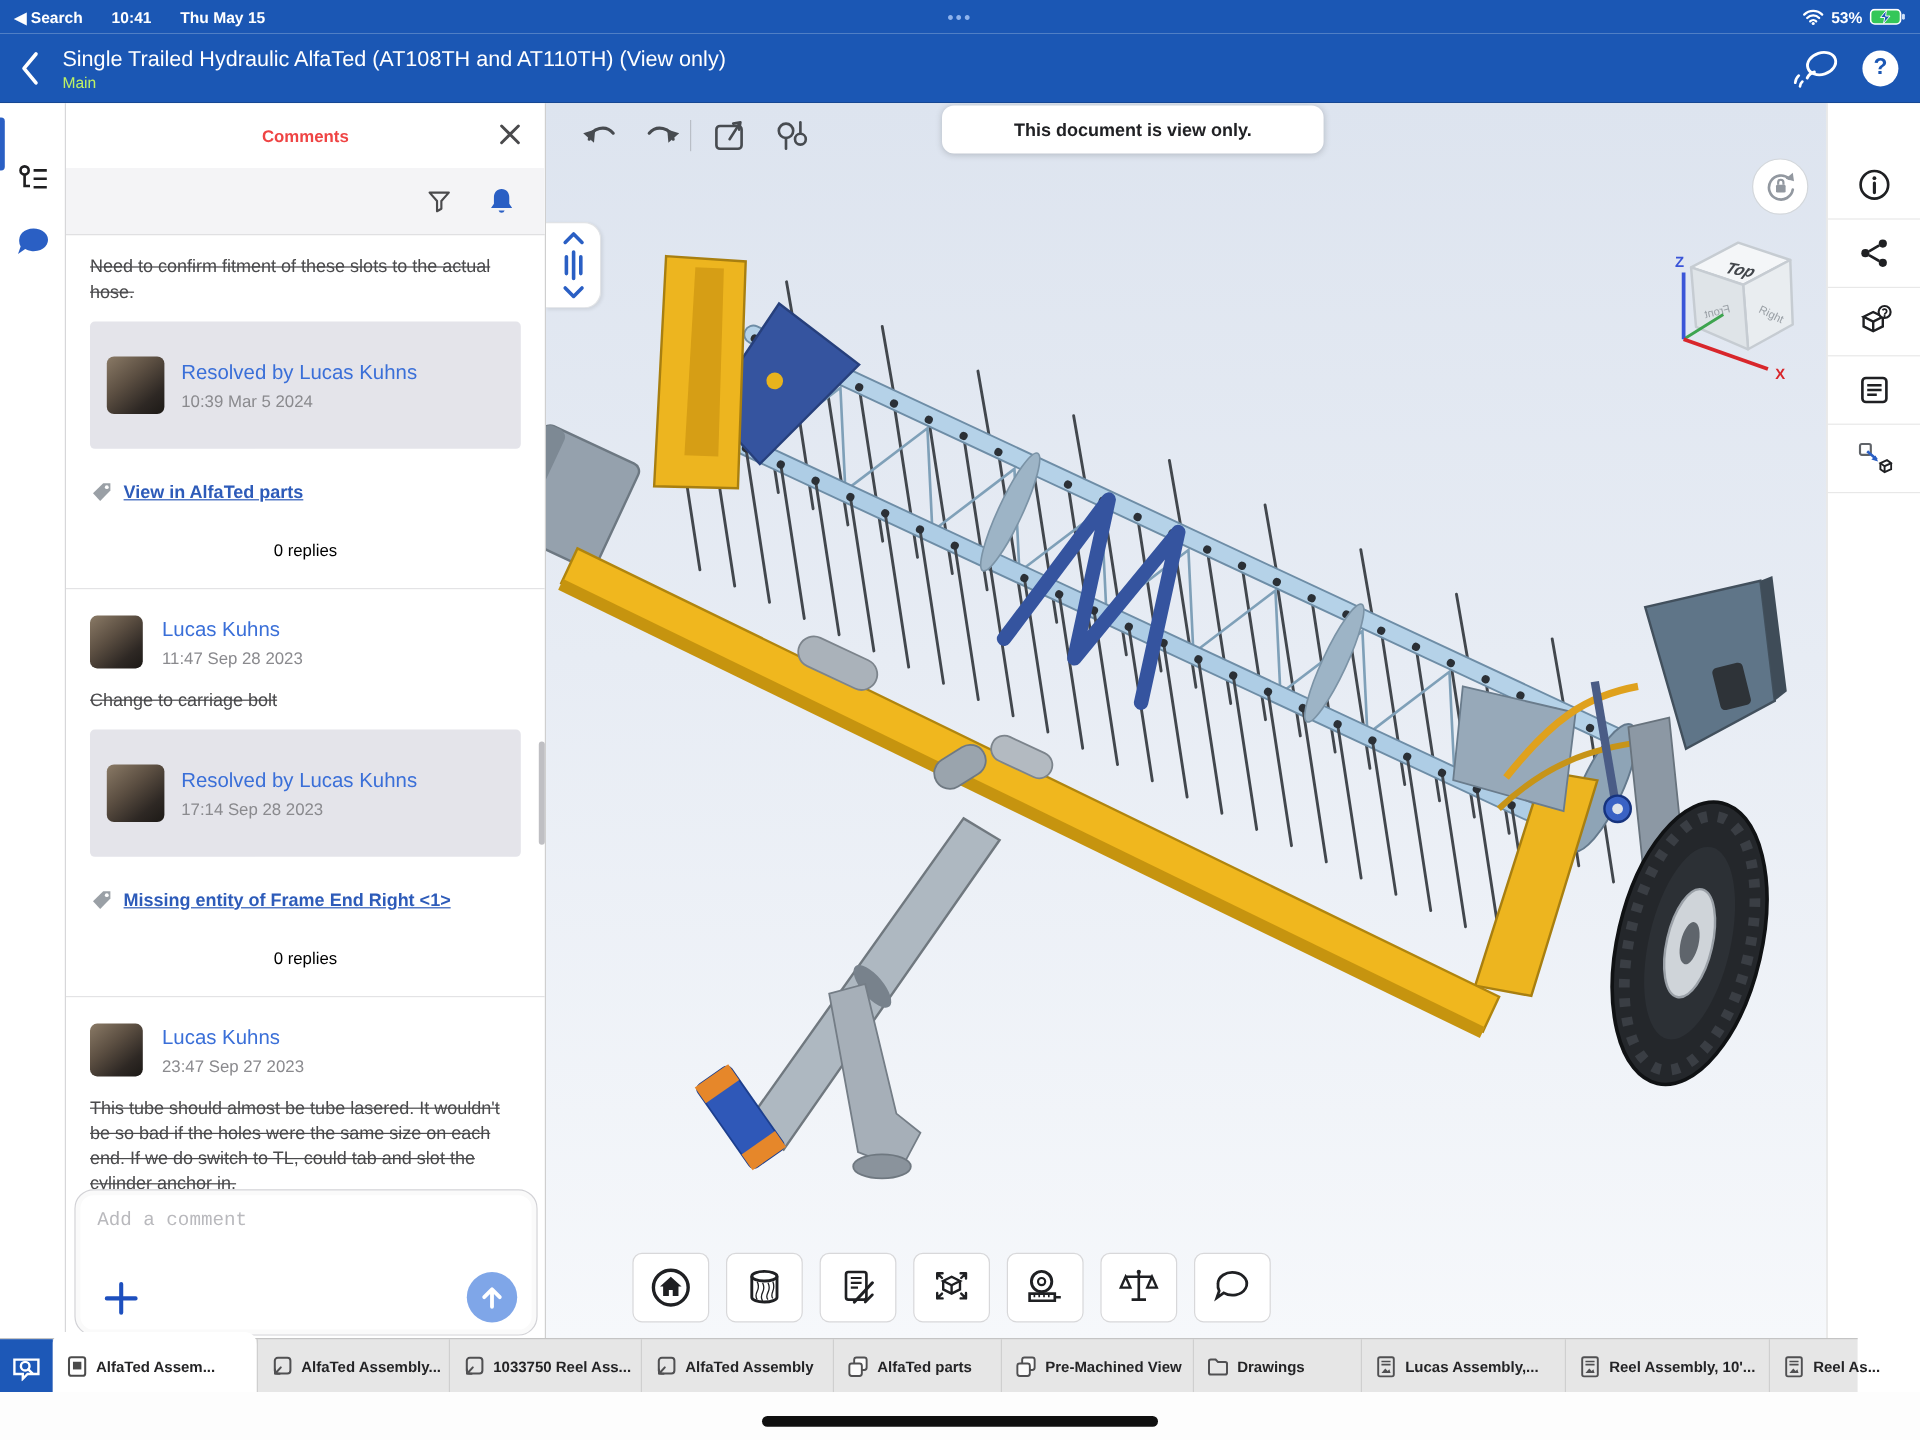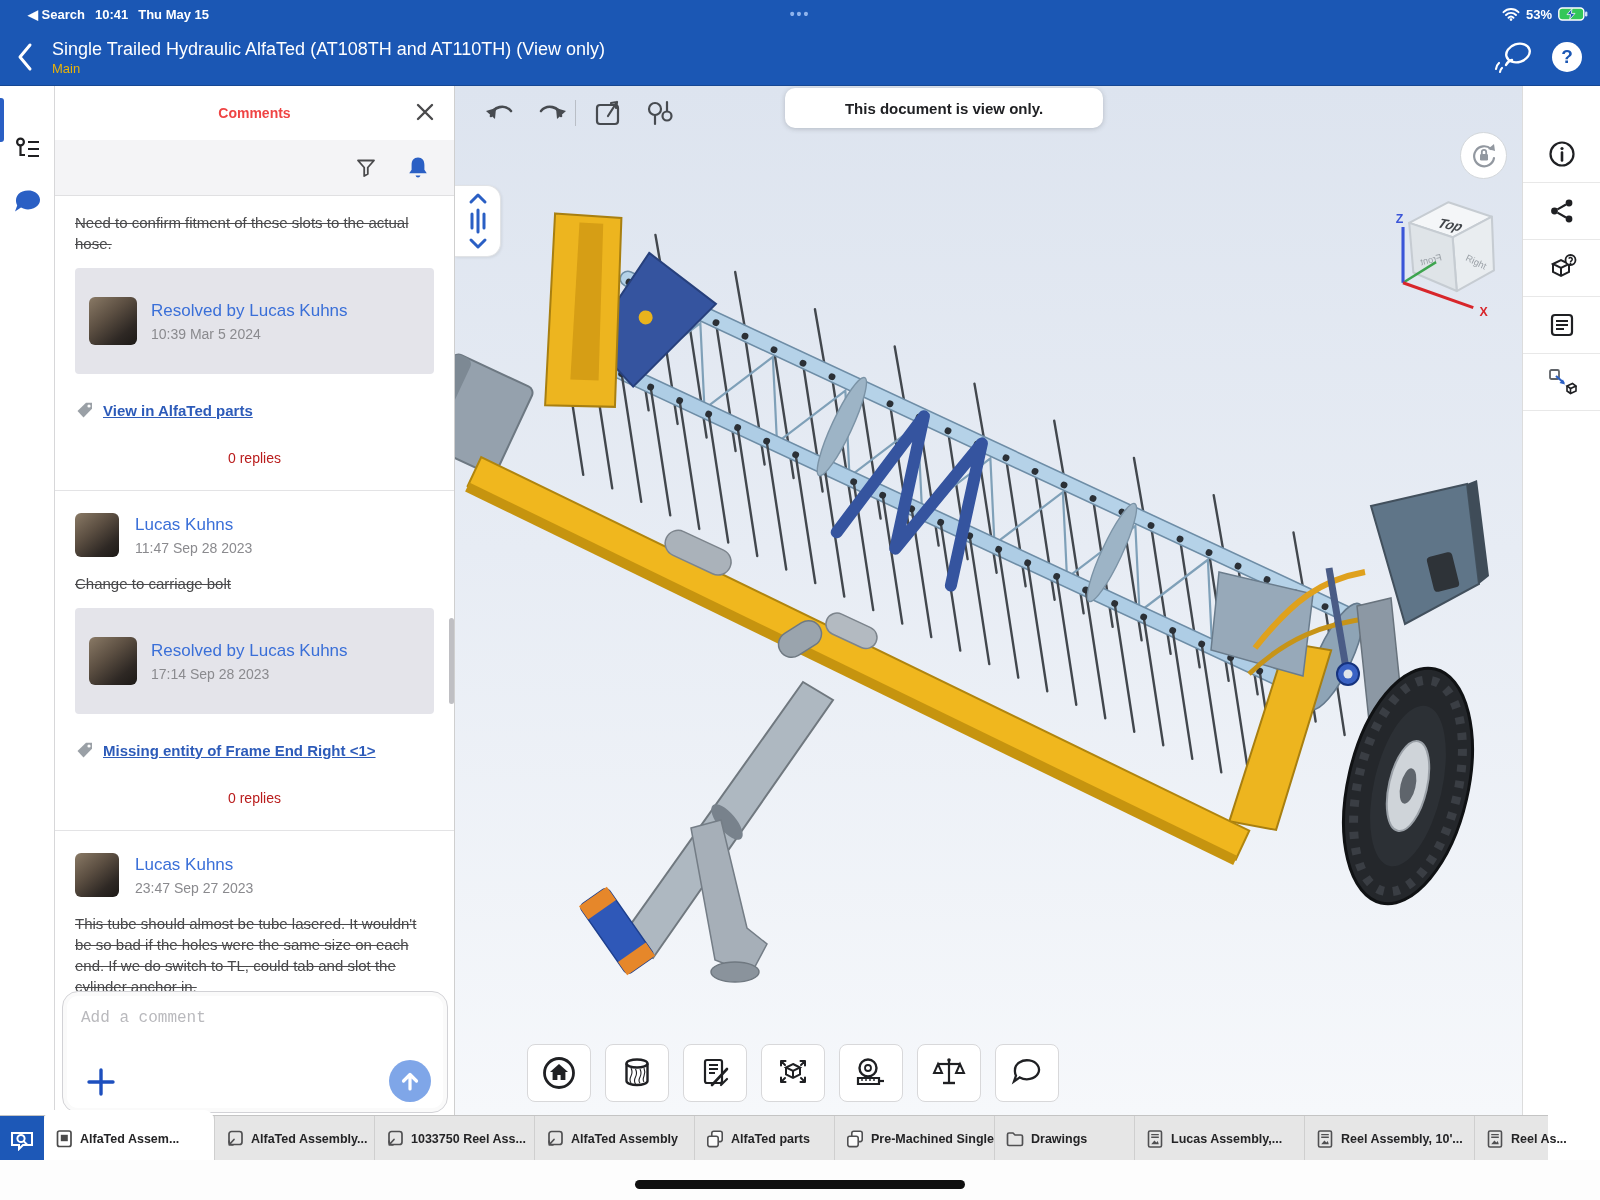--- a/index.html
+++ b/index.html
@@ -3,26 +3,26 @@
 <meta charset="utf-8">
 <style>
 *{margin:0;padding:0;box-sizing:border-box}
 html,body{width:1600px;height:1200px}
 body{position:relative;overflow:hidden;background:#fff;font-family:"Liberation Sans",sans-serif;-webkit-font-smoothing:antialiased}
 .abs{position:absolute}
 svg{display:block}
 
 
 .status-bar{left:0;top:0;width:1600px;height:28px;background:#1b57b4;color:#fff;display:flex;align-items:center;font-size:13px;font-weight:700}
-.sb-left{display:flex;gap:10px;margin-left:28px;align-items:center}
+.sb-left{display:flex;gap:24px;margin-left:12px;align-items:center}
 .sb-dots{position:absolute;left:0;right:0;text-align:center;color:#8fb3ec;font-size:14px;letter-spacing:2px;font-weight:700}
 .sb-right{margin-left:auto;margin-right:12px;display:flex;align-items:center;gap:6px}
 .app-header{left:0;top:28px;width:1600px;height:58px;background:#1b57b4;color:#fff;display:flex;align-items:center;box-shadow:inset 0 -1px 0 rgba(0,0,0,.18)}
 .hdr-title{font-size:18px;font-weight:400;line-height:1.25}
-.hdr-sub{font-size:13px;color:#eab308;font-weight:400}
+.hdr-sub{font-size:13px;color:#bef264;font-weight:400}
 .hdr-right{margin-left:auto;margin-right:18px;display:flex;align-items:center;gap:18px}
 .help-btn{width:30px;height:30px;border-radius:50%;background:#fff;color:#1b57b4;font-weight:700;font-size:19px;display:flex;align-items:center;justify-content:center}
 
 
 .left-rail{left:0;top:86px;width:55px;height:1029px;background:#fff;border-right:1px solid #d7d7d9}
 .rail-active-bar{left:0;top:98px;width:4px;height:44px;background:#2a5fc4;border-radius:0 3px 3px 0}
 
 
 .comments-panel{left:55px;top:86px;width:400px;height:1029px;background:#fff;border-right:1px solid #cfcfcf}
 .cp-header{position:relative;height:54px;display:flex;align-items:center;justify-content:center}
@@ -35,21 +35,21 @@
 .avatar.sm{width:48px;height:48px}
 .av-g{background:linear-gradient(150deg,#d9983f 0%,#b4652f 45%,#8c2322 75%,#6e1a1a 100%)}
 .av-l{background:linear-gradient(140deg,#8a7a66 0%,#5c4f42 40%,#2e2824 75%,#1c1916 100%)}
 .c-name{color:#3a6fd8;font-size:17px;font-weight:500;margin-top:2px}
 .c-time{color:#8a8a8e;font-size:14px;margin-top:5px}
 .c-body{margin-top:16px;font-size:15px;line-height:1.4;color:#4a4a4c;text-decoration:line-through}
 .c-resolved{margin-top:14px;background:#e4e4ea;border-radius:4px;padding:29px 14px;display:flex;gap:14px;align-items:center}
 .c-resname{color:#3a6fd8;font-size:17px;font-weight:500}
 .c-tag{margin-top:26px;display:flex;align-items:center;gap:8px}
 .c-tag a{color:#2d5bb9;font-size:15px;font-weight:600;text-decoration:underline}
-.c-replies{margin-top:30px;margin-bottom:24px;text-align:center;color:#b91c1c;font-size:14px;font-weight:500}
+.c-replies{margin-top:30px;margin-bottom:24px;text-align:center;color:#000000;font-size:14px;font-weight:500}
 .c-hr{border-bottom:1px solid #e3e3e5;margin:0 -20px}
 .cp-scrollbar{left:394px;top:532px;width:5px;height:86px;background:#bfbfc3;border-radius:3px}
 .composer{position:absolute;left:7px;top:905px;width:386px;height:122px;background:#fff;border:1px solid #d2d2d6;border-radius:16px;box-shadow:0 0 0 4px #fafafa inset;padding:16px 18px}
 .composer input{width:100%;border:none;outline:none;font-size:16px;font-family:Liberation Mono, monospace;color:#333;background:transparent}
 .composer input::placeholder{color:#b9b9bd}
 .composer-add{position:absolute;left:22px;bottom:14px}
 .composer-send{position:absolute;right:16px;bottom:10px;width:42px;height:42px;border-radius:50%;background:#7fa6e8;display:flex;align-items:center;justify-content:center}
 
 
 .viewport{left:455px;top:86px;width:1067px;height:1029px;background:linear-gradient(180deg,#dde4ef 0%,#e7ecf4 45%,#f6f8fb 100%);overflow:hidden}
@@ -606,21 +606,21 @@
   <div class="tab" style="width:140px">
     <svg class="ticon" width="20" height="20">
         <use href="#sym-parts"></use>
       </svg>
     <span>AlfaTed parts</span>
   </div>
   <div class="tab" style="width:160px">
     <svg class="ticon" width="20" height="20">
         <use href="#sym-parts"></use>
       </svg>
-    <span>Pre-Machined Single</span>
+    <span>Pre-Machined View</span>
   </div>
   <div class="tab" style="width:140px">
     <svg class="ticon" width="20" height="20">
         <use href="#sym-folder"></use>
       </svg>
     <span>Drawings</span>
   </div>
   <div class="tab" style="width:170px">
     <svg class="ticon" width="20" height="20">
         <use href="#sym-drawing"></use>

